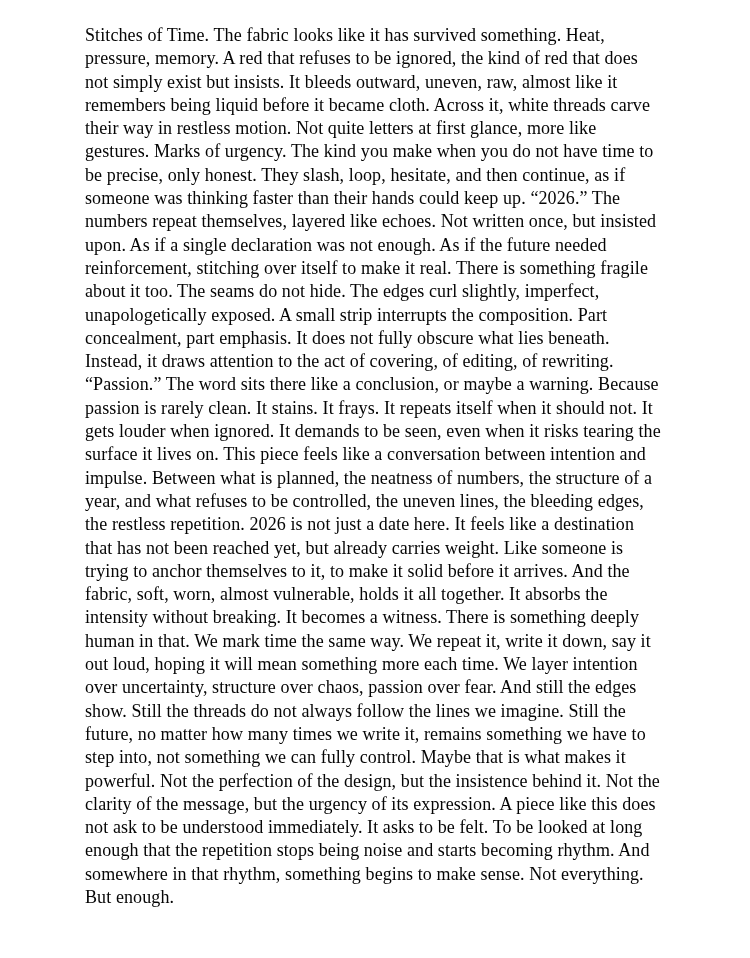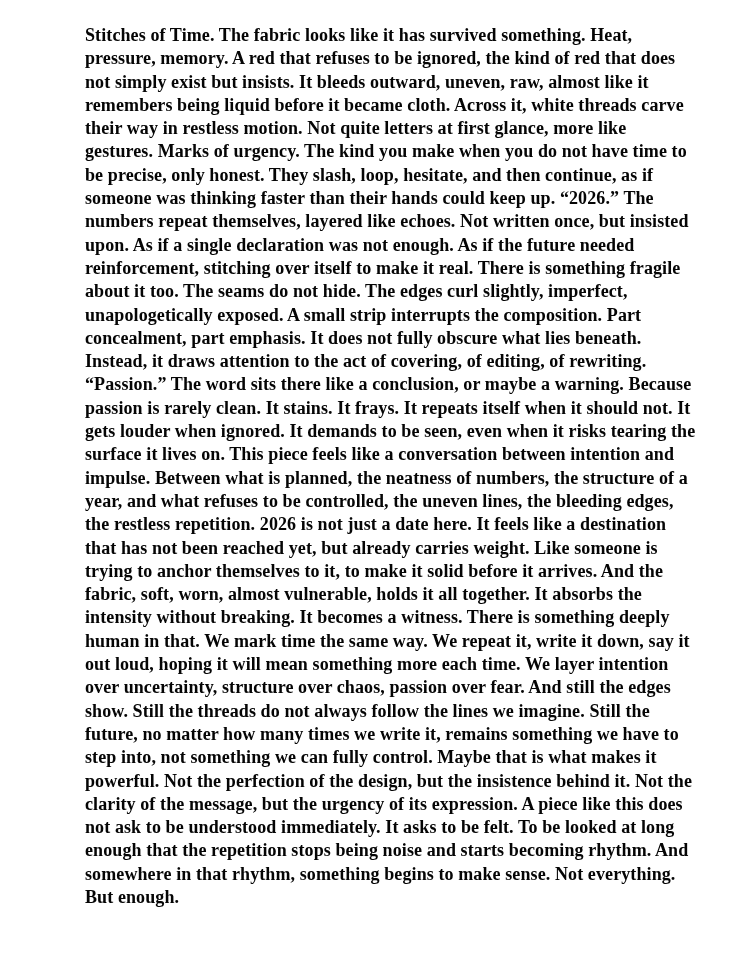--- a/index.html
+++ b/index.html
@@ -11,21 +11,20 @@
     width: 750px;
     height: 958px;
     position: relative;
     overflow: hidden;
     font-family: "Liberation Serif", serif;
   }
   .page {
     position: absolute;
     inset: 0;
     background: #ffffff;
-    font-weight: bold;
   }
   .text-block {
     position: absolute;
     left: 85px;
     top: 24px;
     width: 625px;
     font-family: "Liberation Serif", serif;
     font-size: 18px;
     line-height: 23.3px;
     color: #050505;

